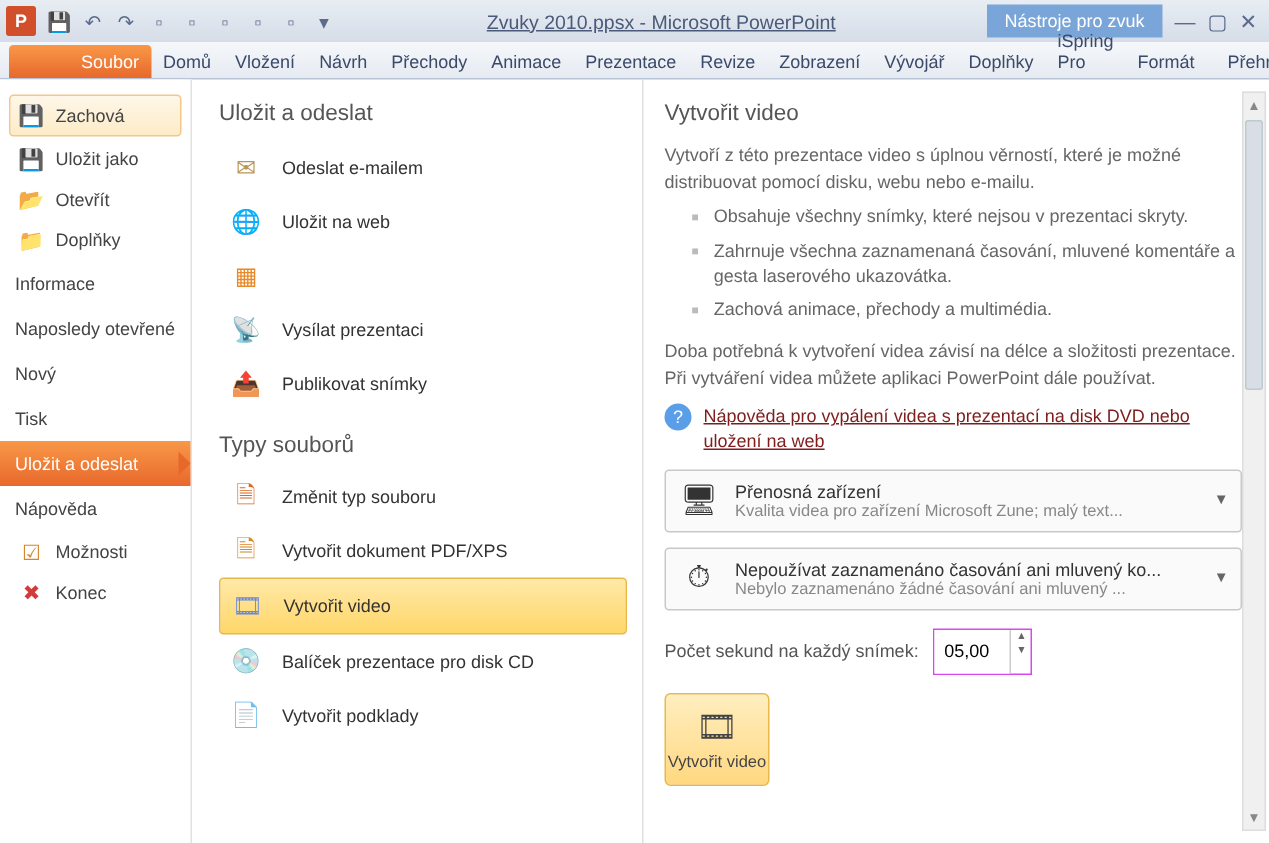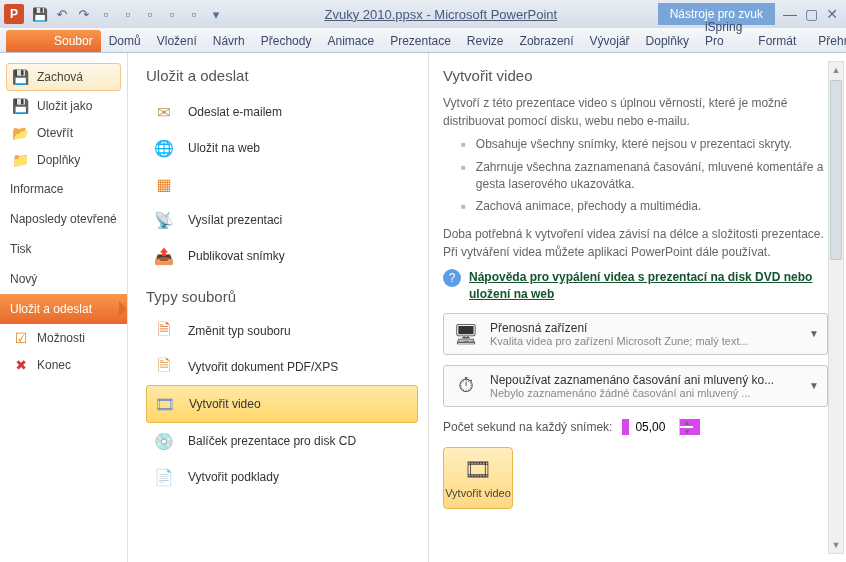--- a/index.html
+++ b/index.html
@@ -43,31 +43,31 @@
 
 
 .rightcol { flex: 1; padding: 14px 18px 10px 14px; border-left: 1px solid #e0e0e0; position: relative; overflow: hidden; }
 .right-title { font-size: 15px; color: #555; margin-bottom: 10px; }
 .desc { color: #666; font-size: 12px; line-height: 1.5; margin-bottom: 6px; }
 .bullets { margin-left: 18px; }
 .bullet { display: flex; gap: 10px; margin-bottom: 6px; color: #666; font-size: 12px; line-height: 1.4; }
 .bullet::before { content: '■'; color: #bbb; font-size: 8px; margin-top: 3px; }
 .link-row { display: flex; gap: 8px; align-items: flex-start; margin-top: 8px; }
 .info-icon { width: 18px; height: 18px; background: #5a9de8; border-radius: 50%; color: #fff; display: flex; align-items: center; justify-content: center; font-size: 12px; flex-shrink: 0; }
-.link-text { color: #14532d; text-decoration: underline; cursor: pointer; font-size: 12px; line-height: 1.4; font-weight: bold; }
+.link-text { color: #7f1d1d; text-decoration: underline; cursor: pointer; font-size: 12px; line-height: 1.4; }
 
 .option-box { border: 1px solid #c8c8c8; border-radius: 3px; padding: 6px 8px; display: flex; gap: 10px; align-items: center; margin-top: 10px; background: #fafafa; }
 .option-icon { width: 28px; height: 28px; display: flex; align-items: center; justify-content: center; font-size: 20px; flex-shrink: 0; }
 .option-text { flex: 1; overflow: hidden; }
 .option-title { color: #333; font-size: 12px; white-space: nowrap; overflow: hidden; text-overflow: ellipsis; }
 .option-sub { color: #888; font-size: 11px; white-space: nowrap; overflow: hidden; text-overflow: ellipsis; }
 .dropdown-arrow { color: #666; font-size: 10px; }
 
 .seconds-row { display: flex; align-items: center; gap: 10px; margin-top: 12px; font-size: 12px; color: #555; }
-.spinner { display: flex; align-items: center; border: 7px solid #d946ef; background: #fff; height: 16px; }
+.spinner { display: flex; border: 1px solid #d946ef; background: #fff; height: 31px; }
 .spinner input { border: none; width: 50px; padding: 2px 6px; font-size: 12px; outline: none; }
 .spinner-btns { display: flex; flex-direction: column; border-left: 1px solid #ccc; }
 .spinner-btns span { font-size: 7px; padding: 0 3px; line-height: 9px; color: #666; cursor: pointer; }
 
 .big-button { width: 70px; height: 62px; border: 1px solid #e8b84a; background: linear-gradient(#ffeec0, #ffd880); border-radius: 4px; display: flex; flex-direction: column; align-items: center; justify-content: center; gap: 4px; margin-top: 12px; cursor: pointer; font-size: 11px; color: #444; text-align: center; }
 .big-button-icon { font-size: 22px; }
 
 .scrollbar { position: absolute; right: 2px; top: 8px; bottom: 8px; width: 16px; background: #f0f0f0; border: 1px solid #ddd; }
 .scroll-thumb { position: absolute; top: 18px; left: 1px; right: 1px; height: 180px; background: #d8dde6; border: 1px solid #bcc; border-radius: 2px; }
 .scroll-arrow { position: absolute; left: 0; right: 0; height: 16px; display: flex; align-items: center; justify-content: center; font-size: 9px; color: #888; }
@@ -150,23 +150,24 @@
     <div class="nav-item boxed">
         <span class="nav-icon ic-folder">📂</span>
         <span>Otevřít</span>
       </div>
     <div class="nav-item boxed">
         <span class="nav-icon ic-close">📁</span>
         <span>Doplňky</span>
       </div>
     <div class="nav-item plain">Informace</div>
     <div class="nav-item plain">Naposledy otevřené</div>
+    <div class="nav-item plain">Nový</div>
     <div class="nav-item plain">Tisk</div>
-    <div class="nav-item plain">Nový</div>
     <div class="nav-item plain active">Uložit a odeslat</div>
+    <div class="nav-item plain">Nápověda</div>
     <div class="nav-item boxed">
         <span class="nav-icon ic-opts">☑</span>
         <span>Možnosti</span>
       </div>
     <div class="nav-item boxed">
         <span class="nav-icon ic-exit">✖</span>
         <span>Konec</span>
       </div>
   </div>
 

